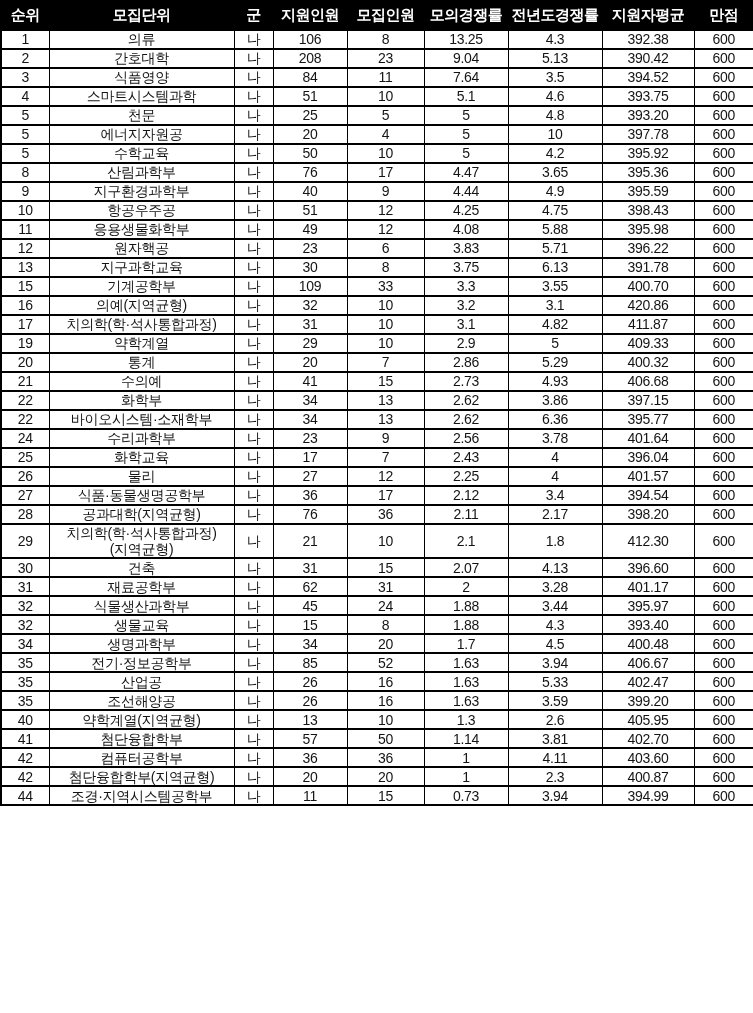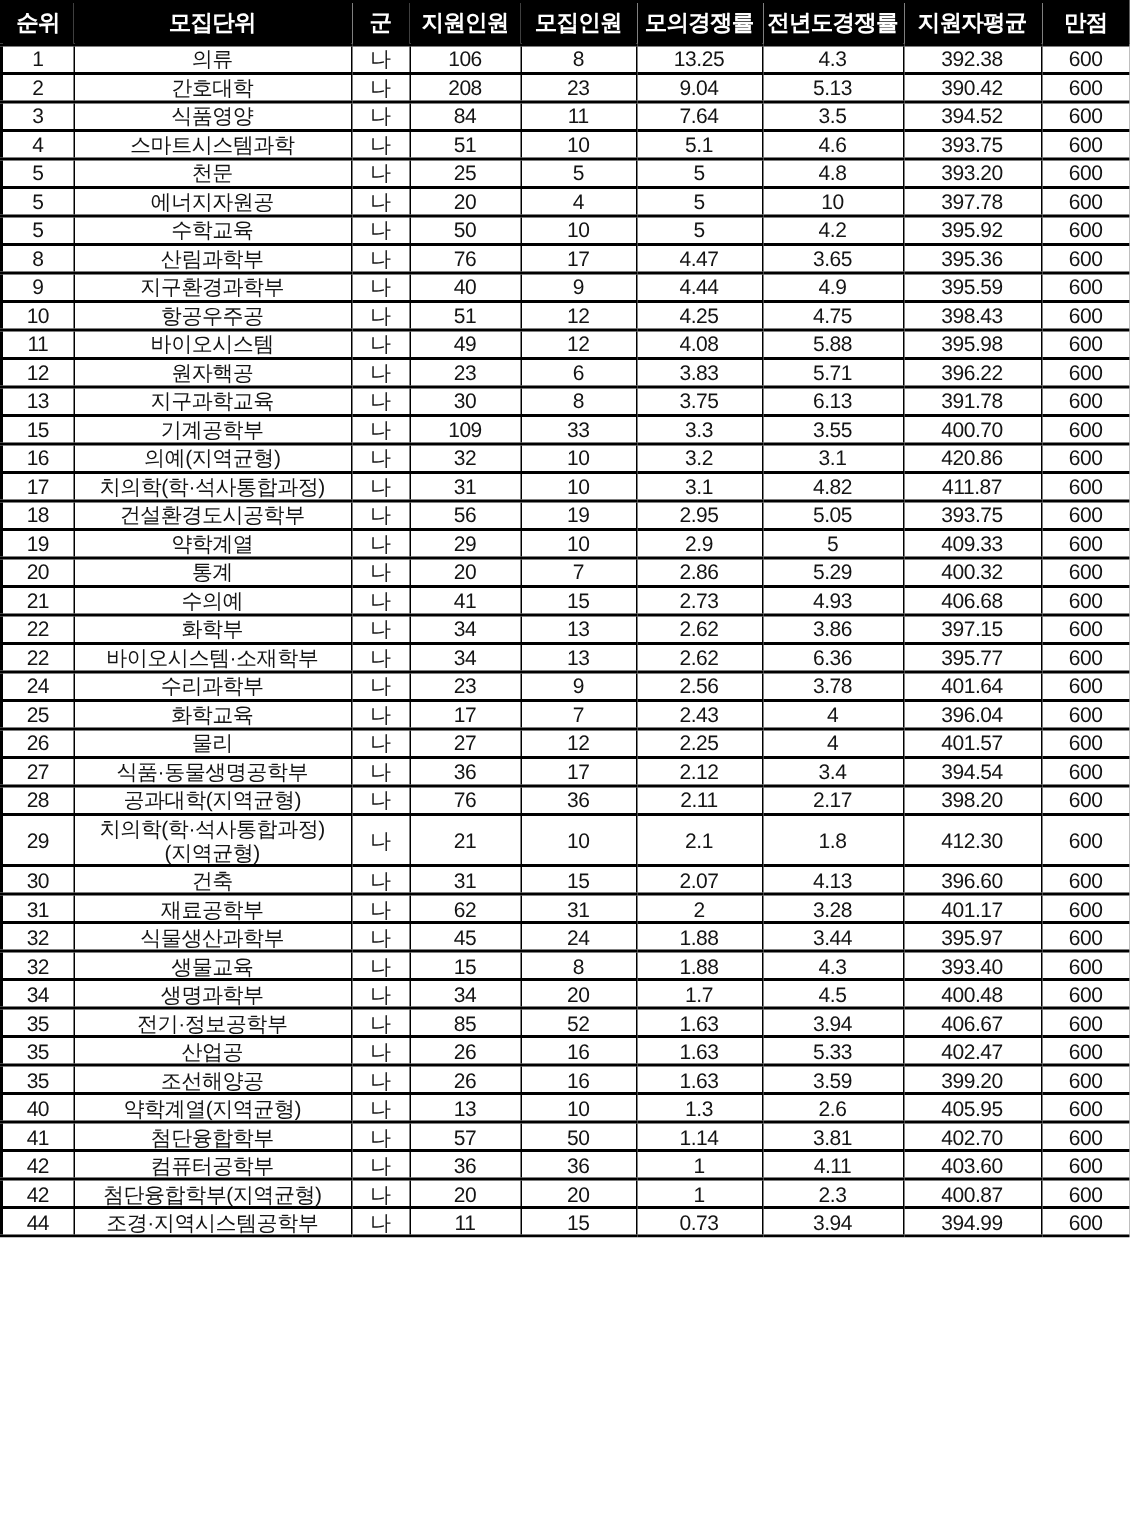--- a/index.html
+++ b/index.html
@@ -181,21 +181,21 @@
         <td>나</td>
         <td>51</td>
         <td>12</td>
         <td>4.25</td>
         <td>4.75</td>
         <td>398.43</td>
         <td>600</td>
       </tr>
       <tr>
         <td>11</td>
-        <td>바이오시스템</td>
+        <td>응용생물화학부</td>
         <td>나</td>
         <td>49</td>
         <td>12</td>
         <td>4.08</td>
         <td>5.88</td>
         <td>395.98</td>
         <td>600</td>
       </tr>
       <tr>
         <td>12</td>
@@ -246,31 +246,20 @@
         <td>치의학(학·석사통합과정)</td>
         <td>나</td>
         <td>31</td>
         <td>10</td>
         <td>3.1</td>
         <td>4.82</td>
         <td>411.87</td>
         <td>600</td>
       </tr>
       <tr>
-        <td>18</td>
-        <td>건설환경도시공학부</td>
-        <td>나</td>
-        <td>56</td>
-        <td>19</td>
-        <td>2.95</td>
-        <td>5.05</td>
-        <td>393.75</td>
-        <td>600</td>
-      </tr>
-      <tr>
         <td>19</td>
         <td>약학계열</td>
         <td>나</td>
         <td>29</td>
         <td>10</td>
         <td>2.9</td>
         <td>5</td>
         <td>409.33</td>
         <td>600</td>
       </tr>

